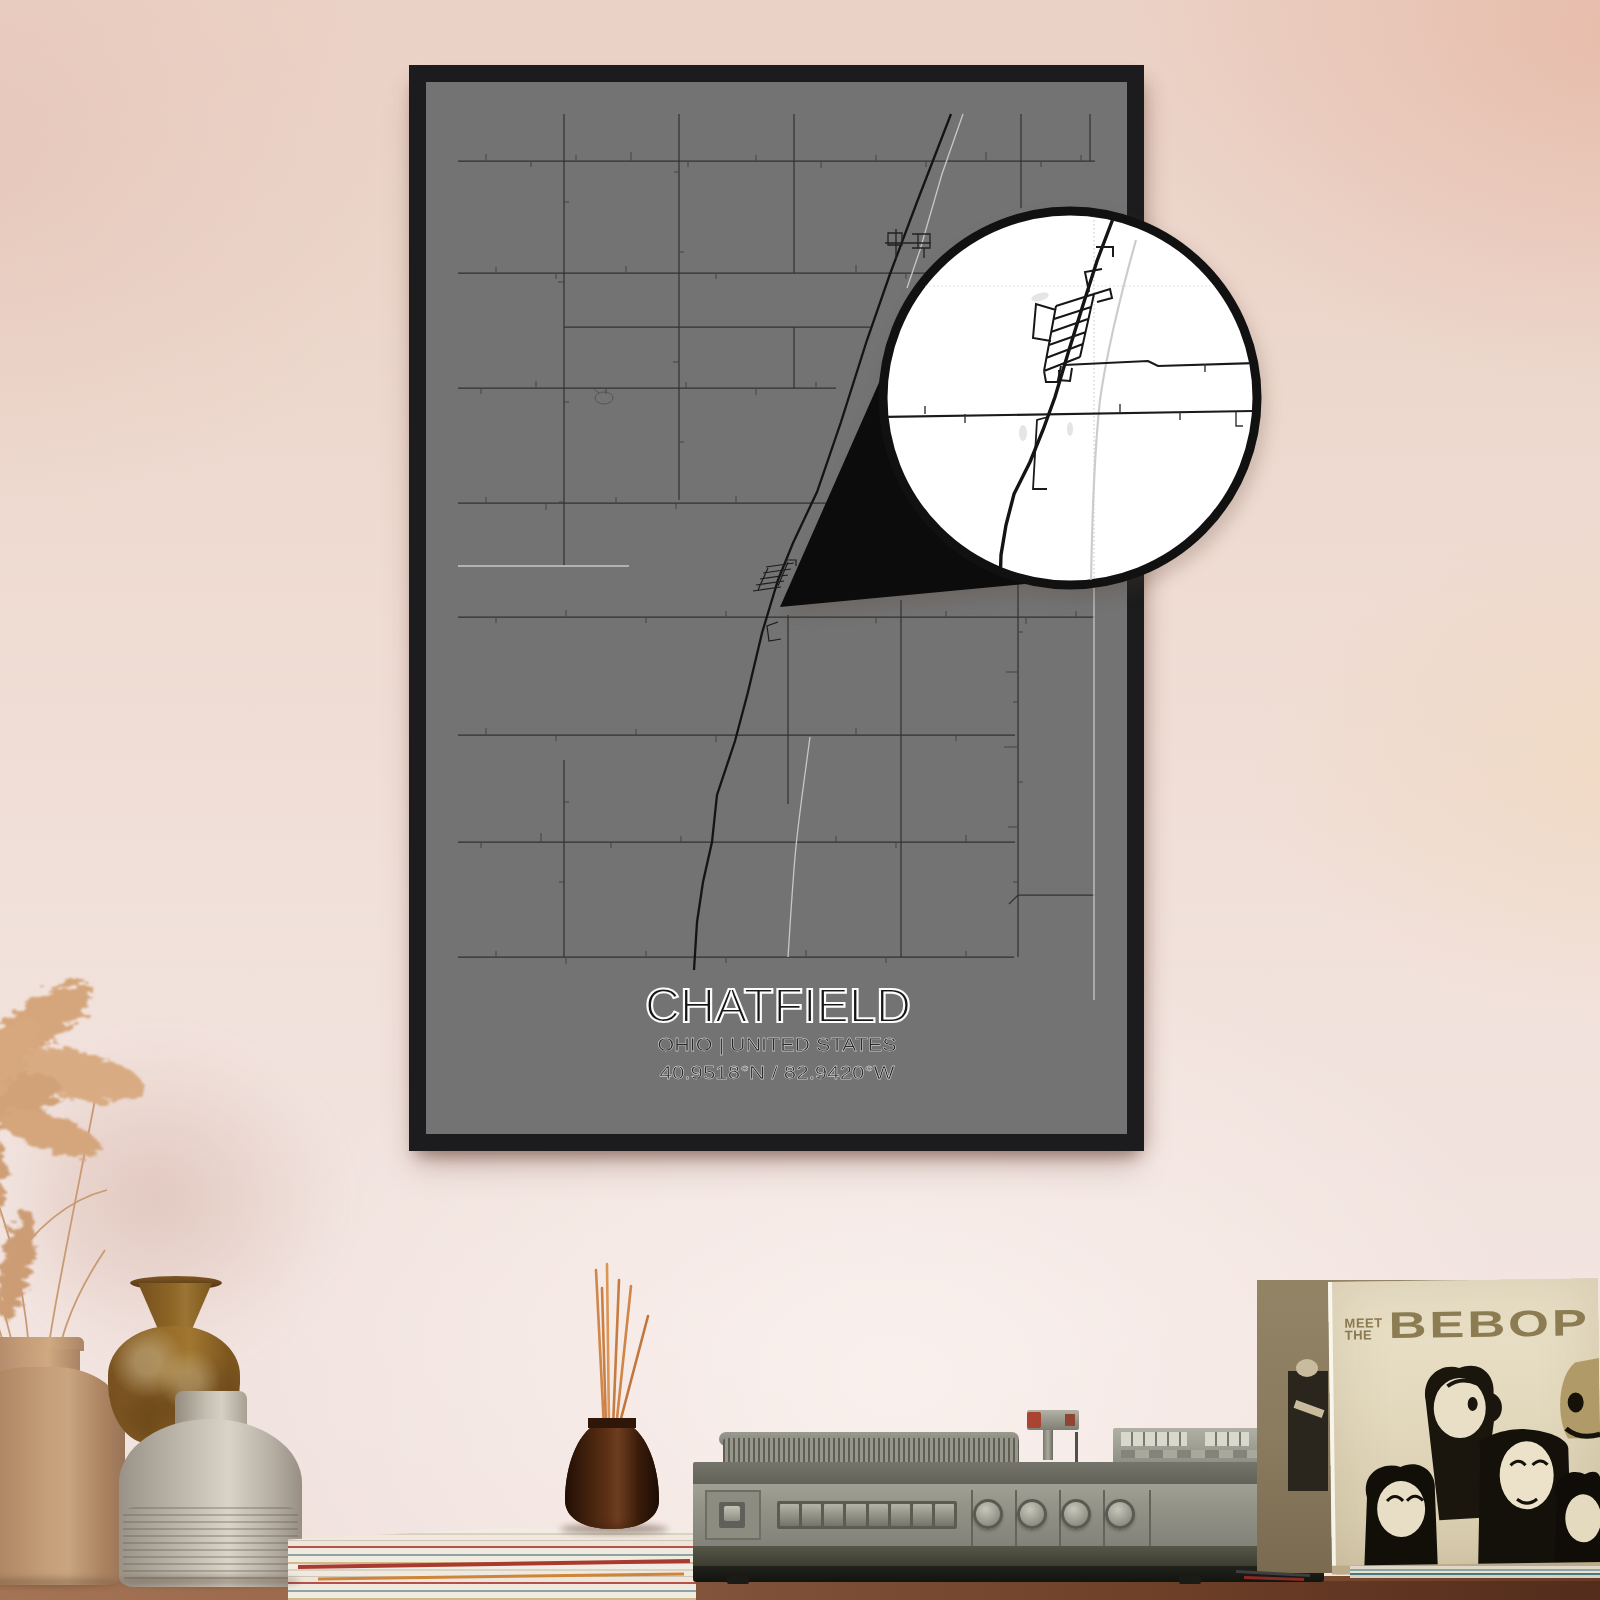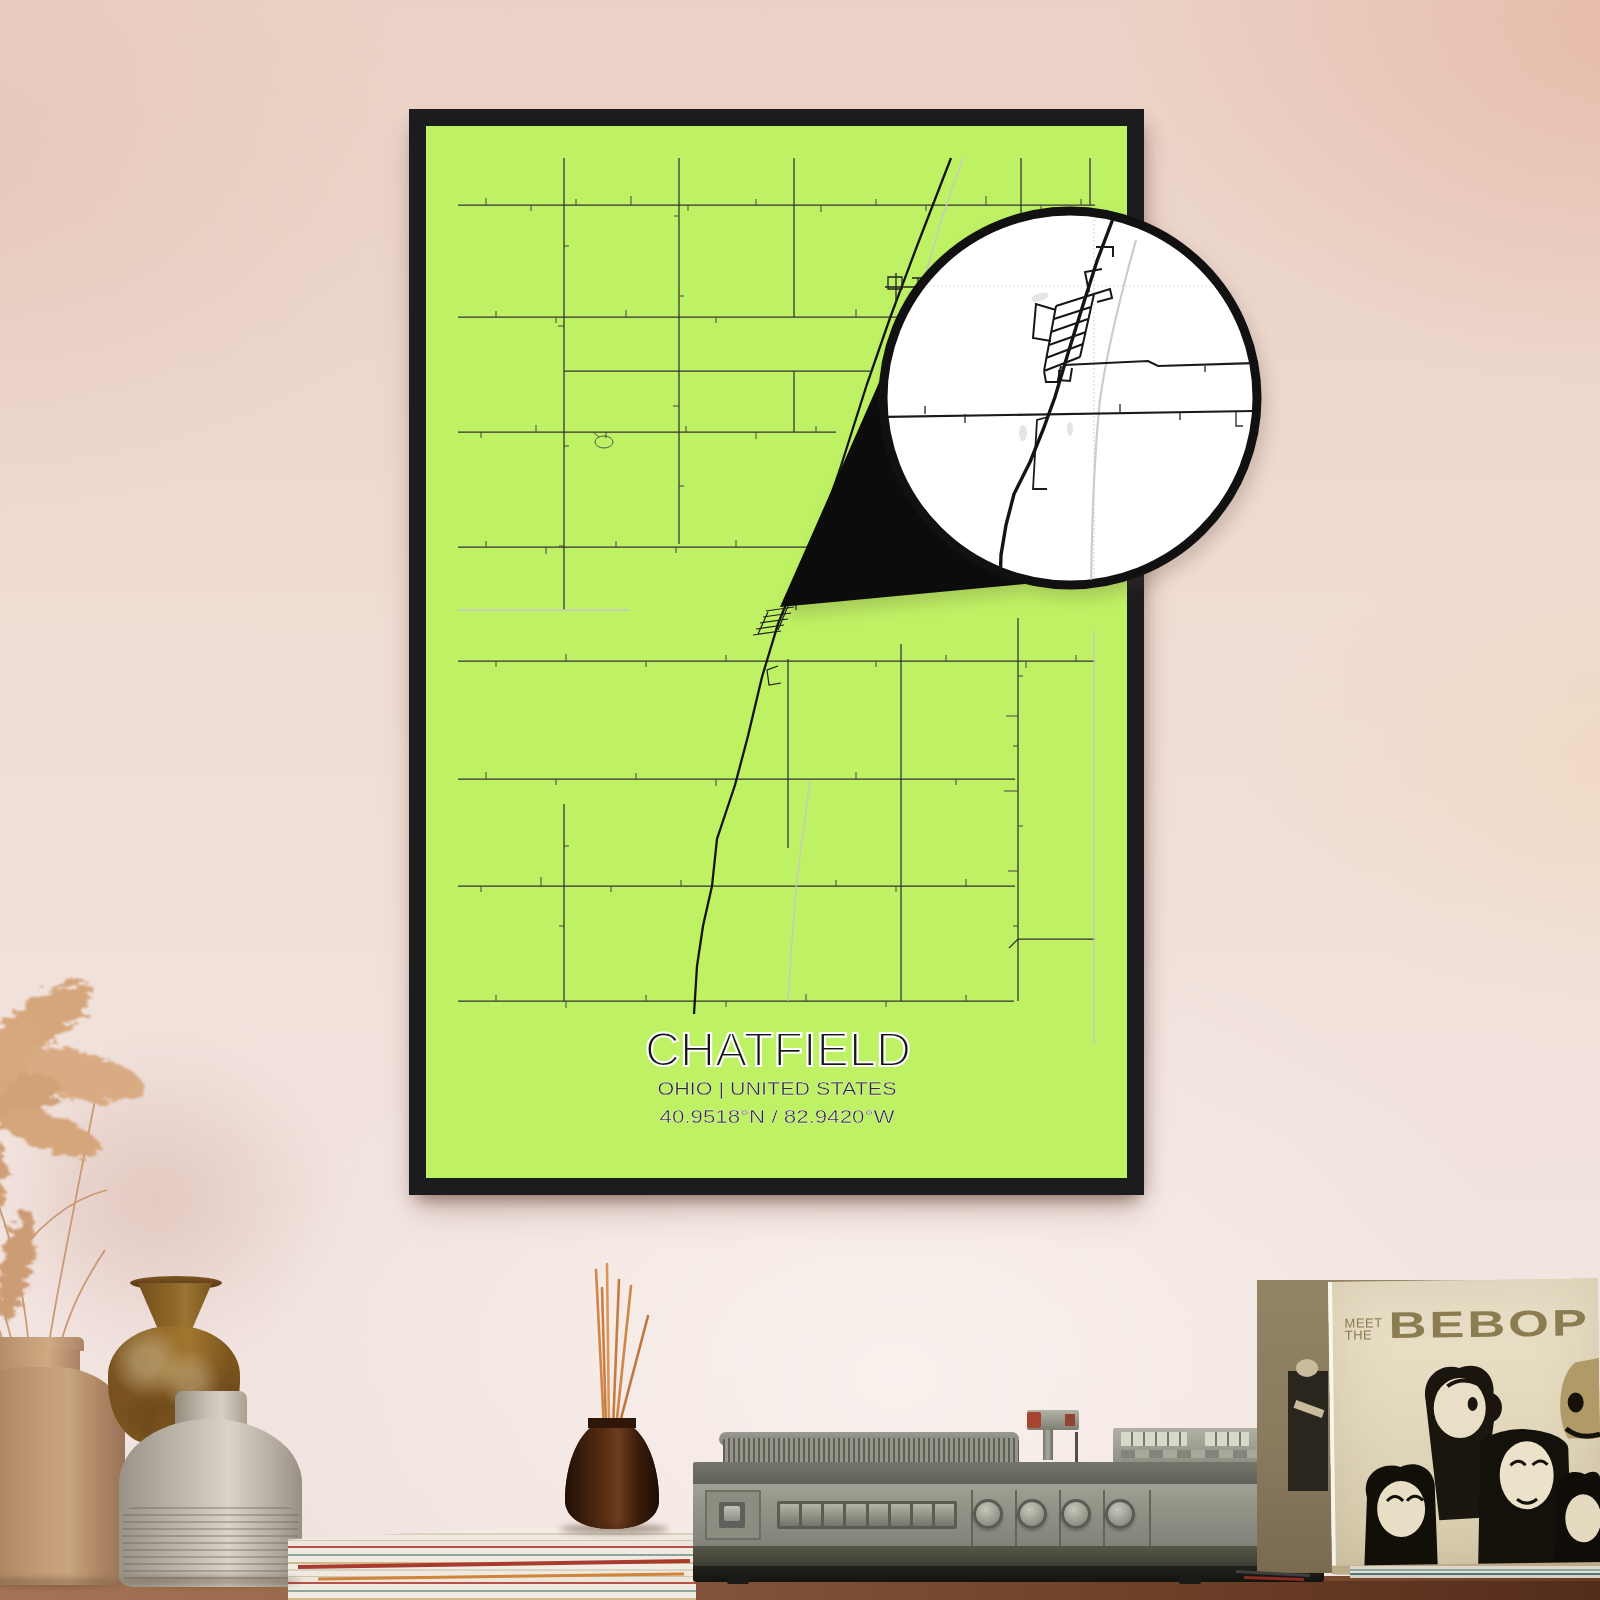--- a/index.html
+++ b/index.html
@@ -10,22 +10,22 @@
       radial-gradient(ellipse 50% 36% at 101% 2%, rgba(226,162,138,0.45), rgba(226,162,138,0) 62%),
       radial-gradient(ellipse 42% 26% at 103% 48%, rgba(240,210,165,0.38), rgba(240,210,165,0) 60%),
       radial-gradient(ellipse 48% 38% at -2% 10%, rgba(220,175,158,0.3), rgba(220,175,158,0) 60%),
       linear-gradient(180deg,#ebd2c6 0%,#ecd6cb 18%,#efdcd3 38%,#f1e1db 60%,#f2e4e0 82%,#f1e2de 100%);}
   #table{position:absolute;left:0;top:1576px;width:1600px;height:24px;
     background:linear-gradient(90deg,#a47456 0%,#9a684a 22%,#7e5038 48%,#6e4028 72%,#532c1c 100%);}
   #tabletop{position:absolute;left:0;top:1576px;width:1600px;height:5px;background:linear-gradient(90deg,#b98a68 0%,#aa7a58 30%,#8e5f42 60%,#6a3c26 100%);opacity:.9;}
   #grasshadow{position:absolute;left:30px;top:1040px;width:310px;height:320px;border-radius:50%;
     background:radial-gradient(ellipse at 40% 50%, rgba(200,155,140,0.38), rgba(200,155,140,0) 70%);filter:blur(20px);}
   #frame{position:absolute;left:409px;top:65px;width:701px;height:1052px;
-    border:17px solid #1c1c1e;background:#bef264;
-    box-shadow:0 11px 15px -6px rgba(95,60,48,.5), 0 22px 32px -8px rgba(130,90,75,.3), 13px 7px 18px -10px rgba(120,80,65,.24);margin-top:44px;}
+    border:17px solid #1c1c1e;background:#737373;
+    box-shadow:0 11px 15px -6px rgba(95,60,48,.5), 0 22px 32px -8px rgba(130,90,75,.3), 13px 7px 18px -10px rgba(120,80,65,.24);}
   .ptxt{position:absolute;left:0;top:0;width:701px;height:1052px;}
   #inset{position:absolute;left:0;top:0;pointer-events:none;filter:drop-shadow(5px 9px 8px rgba(85,62,52,.22));}
 </style>
 </head>
 <body>
 <div id="stage">
   <div id="wall"></div>
   <div id="table"></div>
   <div id="tabletop"></div>
   <div id="grasshadow"></div>
@@ -208,21 +208,21 @@
     <div style="position:absolute;left:34px;top:170px;width:22px;height:8px;background:#1a1a16;border-radius:2px;"></div>
     <div style="position:absolute;left:486px;top:170px;width:22px;height:8px;background:#1a1a16;border-radius:2px;"></div>
   </div>
 
   <div style="position:absolute;left:1254px;top:1277px;width:346px;height:300px;">
     <div style="position:absolute;left:3px;top:3px;width:298px;height:293px;background:linear-gradient(180deg,#948466,#8a7a5e 55%,#7a6a50);"></div>
     <div style="position:absolute;left:34px;top:94px;width:40px;height:120px;background:#2a261e;"></div>
     <div style="position:absolute;left:42px;top:82px;width:22px;height:18px;background:#c9bc9e;border-radius:50%;"></div>
     <div style="position:absolute;left:40px;top:128px;width:30px;height:8px;background:#c9bc9e;transform:rotate(20deg);"></div>
     <div style="position:absolute;left:76px;top:3px;width:270px;height:293px;background:linear-gradient(180deg,#eae1c9 0,#e4dabf 40%,#d5c9ab 100%);transform:rotate(-0.8deg);overflow:hidden;box-shadow:inset 4px 0 0 rgba(255,255,250,0.8), inset 0 0 60px rgba(120,100,60,0.18);">
-      <div style="position:absolute;left:16px;top:36px;font-weight:normal;color:#8a7a4e;font-size:13px;line-height:12px;letter-spacing:0.5px;">MEET<br>THE</div>
+      <div style="position:absolute;left:16px;top:36px;font-weight:bold;color:#8a7a4e;font-size:13px;line-height:12px;letter-spacing:0.5px;">MEET<br>THE</div>
       <div style="position:absolute;left:60px;top:24px;font-weight:bold;color:#8c7c52;font-size:37px;letter-spacing:2px;transform:scaleX(1.42);transform-origin:left;">BEBOP</div>
       <svg width="270" height="293" viewBox="0 0 270 293" style="position:absolute;left:0;top:0;">
         <path d="M96,120 C92,96 112,82 130,88 C150,80 166,94 164,114 C176,120 174,138 164,142 L150,238 L108,240 Z" fill="#1a160e"></path>
         <ellipse cx="130" cy="128" rx="26" ry="30" fill="#e9dfc6"></ellipse>
         <ellipse cx="143" cy="124" rx="5" ry="7" fill="#1a160e"></ellipse>
         <path d="M118,106 q14,-10 30,-2" stroke="#1a160e" stroke-width="4" fill="none"></path>
         <path d="M246,84 L270,80 L270,160 L238,160 C226,140 228,98 246,84 Z" fill="#b09a68"></path>
         <ellipse cx="246" cy="124" rx="8" ry="10" fill="#161209"></ellipse>
         <path d="M236,150 q14,12 34,6" stroke="#161209" stroke-width="5" fill="none"></path>
         <path d="M150,168 C142,160 174,148 196,150 C222,152 240,162 238,172 L240,293 L146,293 Z" fill="#14110b"></path>

